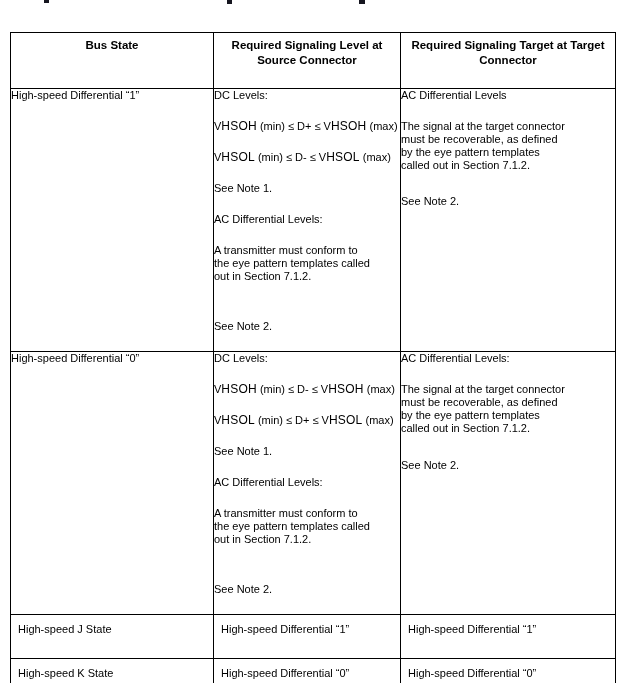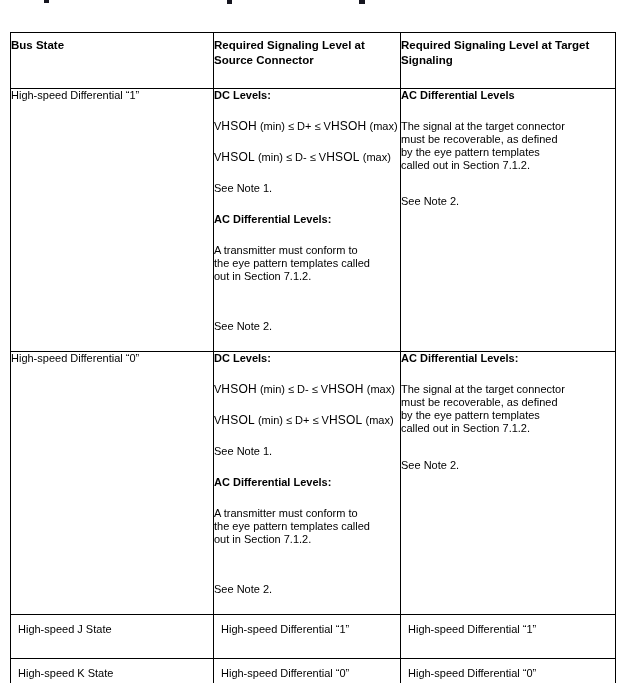--- a/index.html
+++ b/index.html
@@ -17,29 +17,29 @@
   table.sig {
     position:absolute; left:10px; top:32px; width:605px;
     border-collapse:collapse; table-layout:fixed;
   }
   table.sig th, table.sig td {
     border:1px solid #000; vertical-align:top; padding:0;
     font-size:11px; line-height:13px; color:#000;
   }
   table.sig th {
     font-weight:bold; font-size:11.5px; line-height:15px;
-    padding-top:5px; text-align:left; vertical-align:top;
+    padding-top:5px; text-align:center; vertical-align:top;
   }
   tr.hdr   { height:56px; }
   tr.big   { height:260px; }
   tr.sm1   { height:44px;border-radius:13px; }
   tr.sm2   { height:29px; }
   td.cell  { padding:9px 6px 0 7px; }
   .para    { margin:0 0 18px 0; line-height:13px; }
-  .para.bold { font-weight:bold; }
+  .para.bold { font-weight:normal; }
   .vsub    { font-size:12px; letter-spacing:0.2px; }
   .line    { display:block; }
   .note2-src { margin-top:37px; }
   .note2-t1  { margin-top:23px; }
   .note2-t2  { margin-top:24px; }
   td.r1-target { padding-top:134px; }
   td.r2-target { padding-top:133px; }
   tr.sm1 td, tr.sm2 td { padding:8px 6px 0 7px; }
 </style>
 </head>
@@ -55,21 +55,21 @@
   <table class="sig">
     <colgroup>
       <col style="width:203px">
       <col style="width:187px">
       <col style="width:215px">
     </colgroup>
     <tbody>
       <tr class="hdr">
         <th>Bus State</th>
         <th>Required Signaling Level at Source Connector</th>
-        <th>Required Signaling Level at Target Signaling</th>
+        <th>Required Signaling Target at Target Connector</th>
       </tr>
 
       <tr class="big">
         <td class="cell">
           <p class="para">High-speed Differential “1”</p>
         </td>
         <td class="cell">
           <p class="para bold">DC Levels:</p>
           <p class="para"><span>V</span><span class="vsub">HSOH</span><span> (min) ≤ D+ ≤ </span><span>V</span><span class="vsub">HSOH</span><span> (max)</span></p>
           <p class="para"><span>V</span><span class="vsub">HSOL</span><span> (min) ≤ D- ≤ </span><span>V</span><span class="vsub">HSOL</span><span> (max)</span></p>

